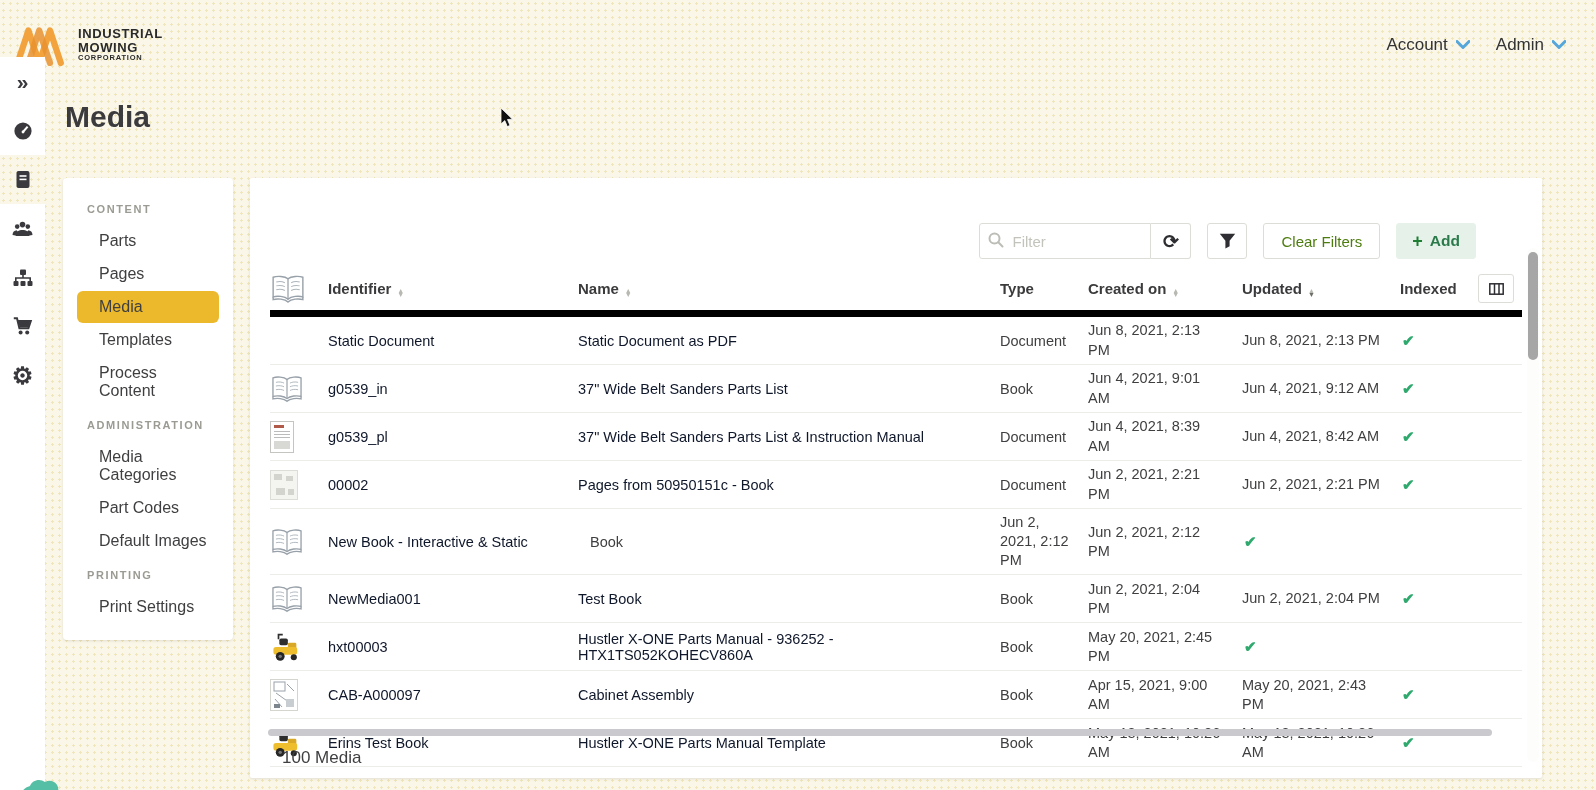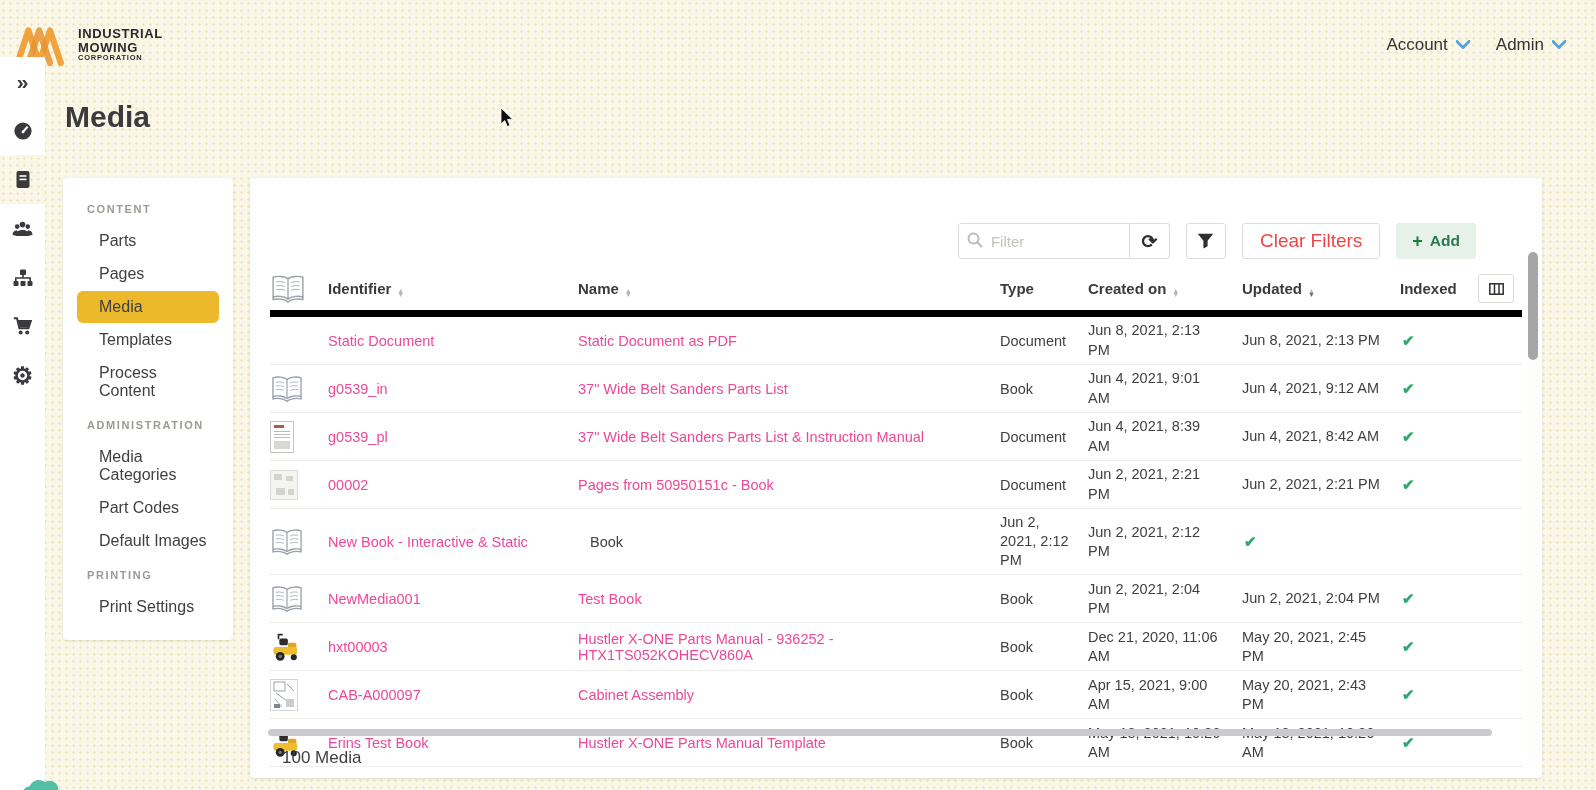--- a/index.html
+++ b/index.html
@@ -41,30 +41,30 @@
   .card { position:absolute; left:250px; top:178px; width:1292px; height:600px; background:#fff; border-radius:2px; box-shadow:0 1px 3px rgba(0,0,0,.10); }
   .toolbar { display:flex; justify-content:flex-end; align-items:center; gap:16px; padding:16px 66px 0 20px; height:52px;margin-top:29px; }
   .inputgroup { display:flex; }
   .filter-wrap { position:relative; }
   .filter-wrap svg { position:absolute; left:9px; top:9px; }
   .filter-input { width:172px; height:36px; border:1px solid #DDDDD8; border-radius:3px 0 0 3px; padding:0 8px 0 32px; font-size:15px; font-family:"Liberation Sans",sans-serif; color:#555; background:#fff; outline:none; }
   .filter-input::placeholder { color:#C3C3BC; }
   .btn { height:36px; border:1px solid #DDDDD8; background:#fff; border-radius:3px; display:flex; align-items:center; justify-content:center; cursor:pointer; font-family:"Liberation Sans",sans-serif; }
   .btn-refresh { width:40px; border-left:none; border-radius:0 3px 3px 0; font-size:19px; font-weight:bold; color:#2E2E32; }
   .btn-funnel { width:40px; }
-  .btn-clear { padding:0 17px; font-size:19px; color:#ef4444; }
+  .btn-clear { padding:0 17px; font-size:15px; color:#4d7c0f; }
   .btn-add { padding:0 15px; font-size:15.5px; font-weight:600; color:#2B7A4B; background:#E6F2E9; border:1px solid #E6F2E9; gap:7px; }
   .btn-add .plus { font-size:18px; font-weight:700; color:#1E7E34; }
   
   .table { padding:0 20px; margin-top:8px; }
   .tr { display:grid; grid-template-columns:58px 250px 1fr 88px 154px 158px 80px 54px; align-items:center; border-bottom:1px solid #ECECE8; min-height:48px; font-size:14.5px; }
   .tr.head { min-height:50px; font-size:15px; font-weight:700; color:#3B3B3D; border-bottom:7px solid #000000; }
   .td { padding:4px 6px 4px 0; }
   .ind { padding-left:12px; }
-  .link { color:#ec4899; text-decoration:none; cursor:pointer; }
+  .link { color:#0f172a; text-decoration:none; cursor:pointer; }
   .c-date { line-height:1.32; }
   .check { color:#2FA96D; font-weight:700; font-size:15px; padding-left:14px; }
   .sort { display:inline-flex; flex-direction:column; margin-left:6px; vertical-align:1px; line-height:.5; }
   .sort span { font-size:7px; color:#B9B9B3; }
   .sort span.on { color:#6E6E68; }
   .btn-cols { width:36px; height:29px; margin-left:10px; }
   .thumb { display:flex; align-items:center; }
   .hscroll { position:absolute; left:18px; right:50px; bottom:42px; height:7px; background:#C9C9CE; border-radius:4px; }
   .card-footer { position:absolute; left:20px; bottom:10px; font-size:17px; color:#3F3F41;margin-left:12px; }
   .vscroll-track { position:absolute; right:3px; top:70px; bottom:16px; width:12px; background:#FDFDFC; border-radius:6px; }
@@ -358,21 +358,20 @@
 
     <div class="tr">
       <div class="td thumb">
           <svg width="34" height="32" viewBox="0 0 40 36">
             <use href="#sym-mower"></use>
           </svg>
         </div>
       <div class="td"><a class="link">hxt00003</a></div>
       <div class="td"><a class="link">Hustler X-ONE Parts Manual - 936252 - HTX1TS052KOHECV860A</a></div>
       <div class="td ind">Book</div>
-      <div class="td ind c-date">Dec 21, 2020, 11:06 AM</div>
       <div class="td ind c-date">May 20, 2021, 2:45 PM</div>
       <div class="td"><span class="check">✔</span></div>
       <div class="td"></div>
     </div>
 
     <div class="tr">
       <div class="td thumb">
         <svg width="28" height="32" viewBox="0 0 28 32">
           <rect x="0.5" y="0.5" width="27" height="31" fill="#fff" stroke="#D5D5D0"></rect>
           <rect x="4" y="3" width="11" height="9" fill="none" stroke="#9AA2AA" stroke-width="1"></rect>

